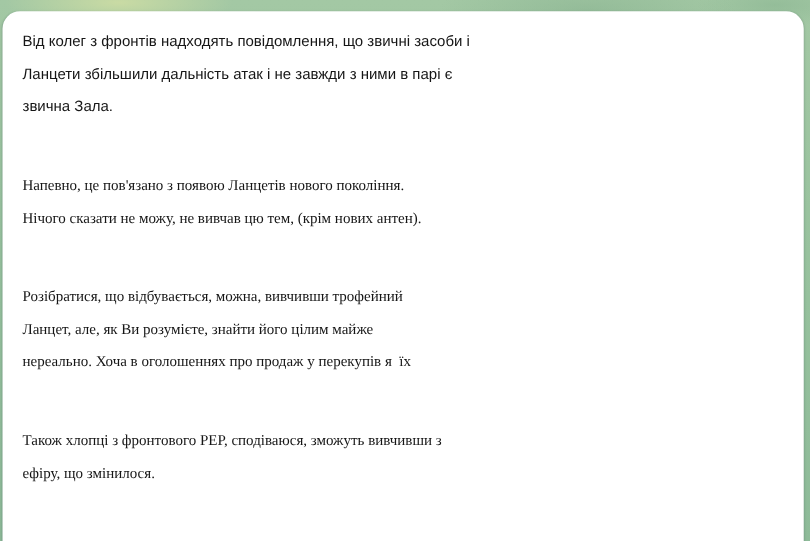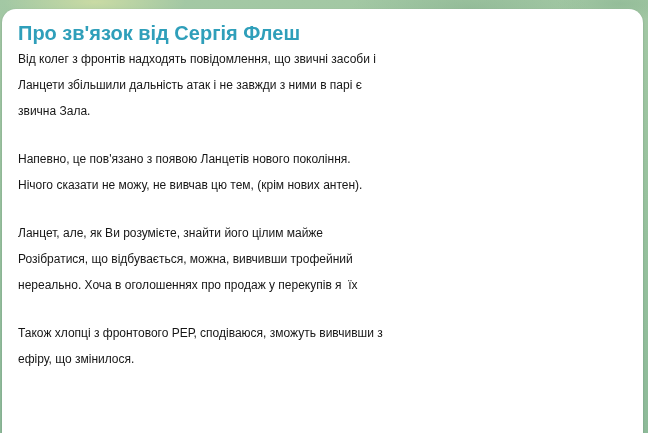--- a/index.html
+++ b/index.html
@@ -36,41 +36,40 @@
     white-space: pre;
     cursor: pointer;
   }
   .message-text { margin: 0; }
   .line {
     font-size: 12px;
     line-height: 26px;
     color: var(--body-text, #161616);
     white-space: pre; 
   }
-  .paragraph + .paragraph { margin-top: 22px; }
+  .paragraph + .paragraph { margin-top: 37px; font-family: Liberation Serif, serif; }
 </style>
 </head>
 <body>
 
 <div class="screen">
   <div class="bubble">
-    <div class="sender">Про зв'язок від Сергія Флеш</div>
     <div class="message-text">
         <div class="paragraph">
           <div class="line">Від колег з фронтів надходять повідомлення, що звичні засоби і</div>
           <div class="line">Ланцети збільшили дальність атак і не завжди з ними в парі є</div>
           <div class="line">звична Зала.</div>
         </div>
         <div class="paragraph">
           <div class="line">Напевно, це пов'язано з появою Ланцетів нового покоління.</div>
           <div class="line">Нічого сказати не можу, не вивчав цю тем, (крім нових антен).</div>
         </div>
         <div class="paragraph">
+          <div class="line">Розібратися, що відбувається, можна, вивчивши трофейний</div>
           <div class="line">Ланцет, але, як Ви розумієте, знайти його цілим майже</div>
-          <div class="line">Розібратися, що відбувається, можна, вивчивши трофейний</div>
           <div class="line">нереально. Хоча в оголошеннях про продаж у перекупів я  їх</div>
         </div>
         <div class="paragraph">
           <div class="line">Також хлопці з фронтового РЕР, сподіваюся, зможуть вивчивши з</div>
           <div class="line">ефіру, що змінилося.</div>
         </div>
       </div>
   </div>
 </div>
 

